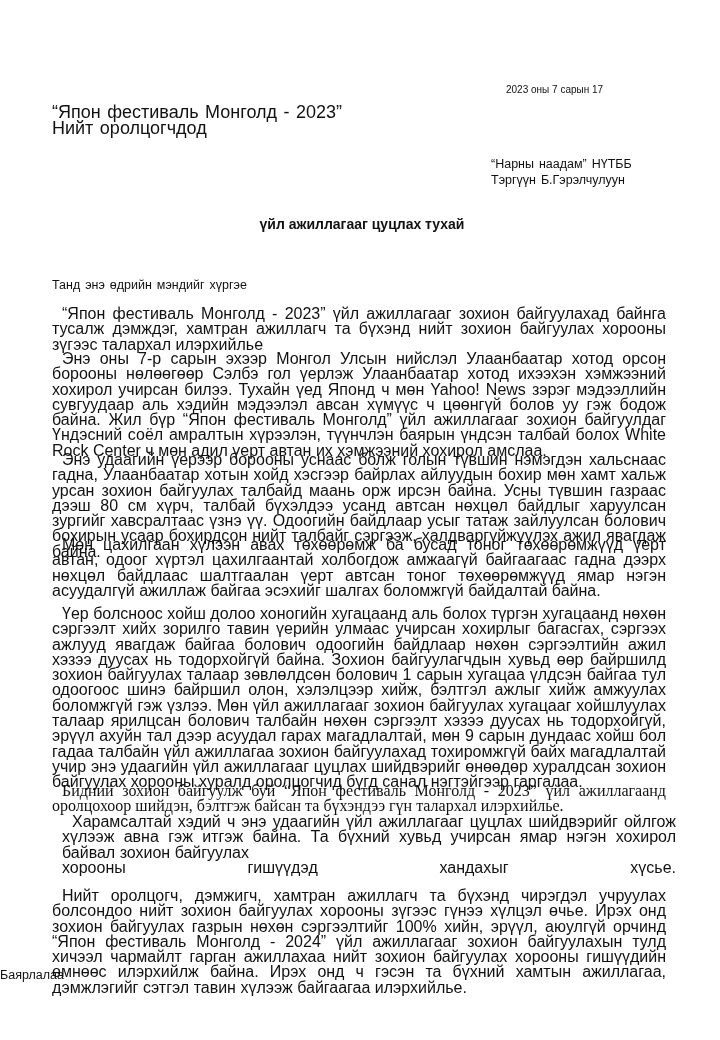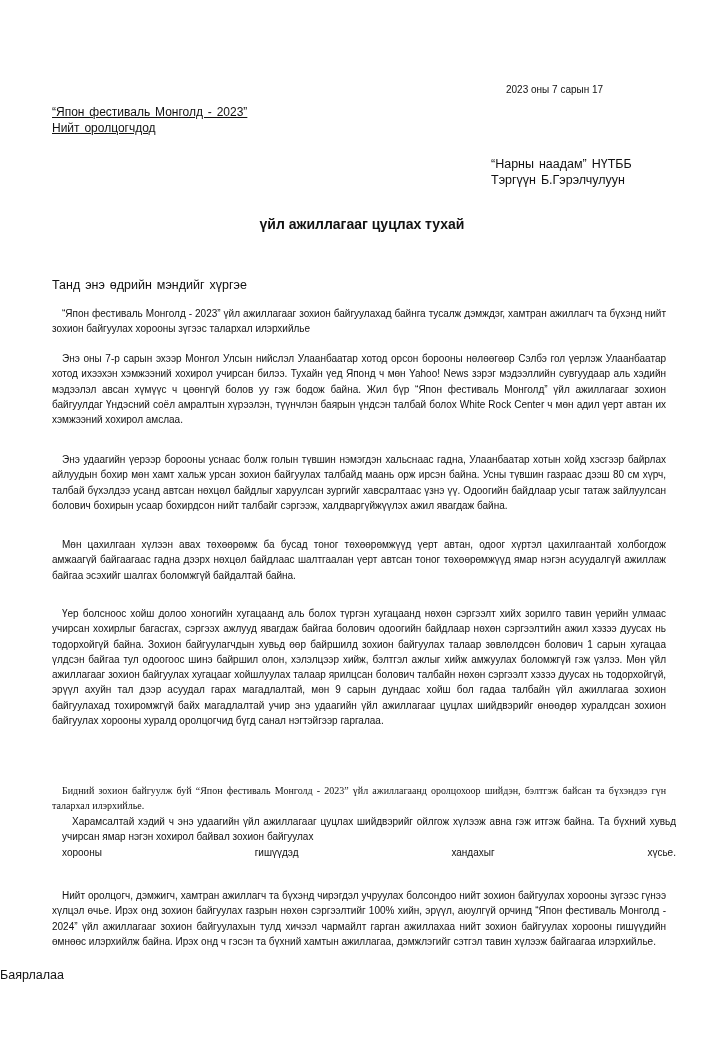--- a/index.html
+++ b/index.html
@@ -25,24 +25,23 @@
     .date {
       top: 82px;
       left: 506px;
       font-size: 10px;
       line-height: 16px;
       white-space: nowrap;
     }
     .recipient {
       top: 104px;
       left: 52px;
-      font-size: 12px;
+      font-size: 18px;
       line-height: 16px;
       word-spacing: 1.5px;
-      text-decoration: underline;
     }
     .sender {
       top: 156px;
       left: 491px;
       font-size: 12.5px;
       line-height: 16px;
       word-spacing: 1.5px;
     }
     .title {
       top: 215px;
@@ -56,21 +55,21 @@
     .greeting {
       top: 278px;
       left: 52px;
       font-size: 12.5px;
       line-height: 15px;
       word-spacing: 1.5px;
     }
     .para {
       left: 52px;
       width: 614px;
-      font-size: 10px;
+      font-size: 16px;
       line-height: 15.3px;
       text-align: justify;
       text-indent: 10px;
     }
     .p1 { top: 306px; }
     .p2 { top: 351px; }
     .p3 { top: 452px; }
     .p4 { top: 537px; }
     .p5 { top: 606px; }
     .p6 { top: 783px; font-family: Liberation Serif, serif; }

